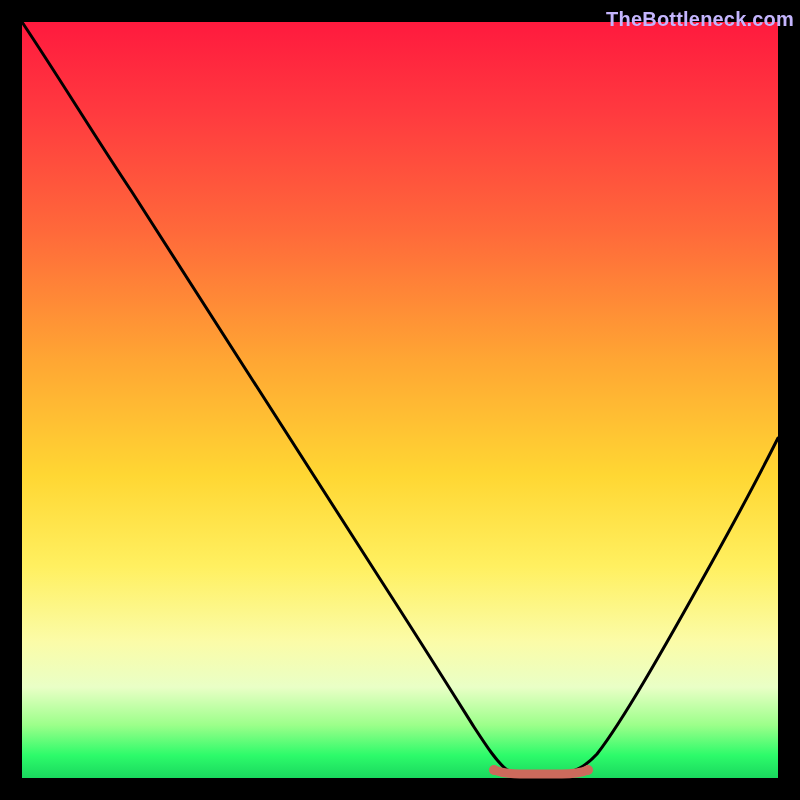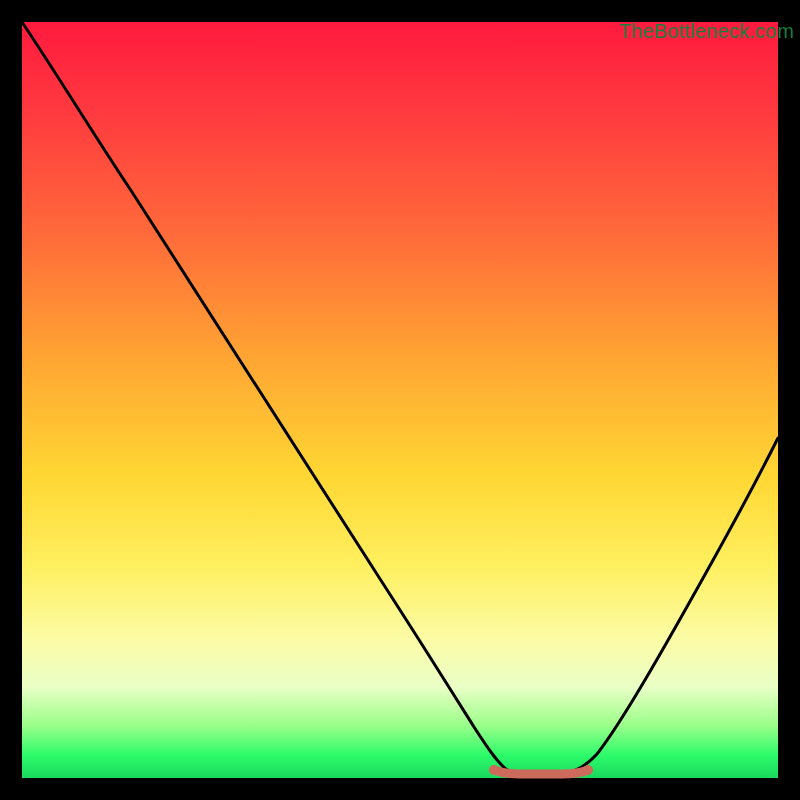--- a/index.html
+++ b/index.html
@@ -36,26 +36,26 @@
       #fff060 72%,
       #fbfca8 82%,
       #e9ffc6 88%,
       #9cff8a 93%,
       #2dfb6a 97%,
       #19d85e 100%
     );
   }
   .watermark {
     position: absolute;
-    top: 20px;
+    top: 8px;
     right: 6px;
-    color: #15803d;
+    color: #c4b5fd;
     font-size: 20px;
     letter-spacing: 0.2px;
-    font-weight: 400;
+    font-weight: 700;
     user-select: none;
   }
   svg.curve {
     position: absolute;
     left: 0;
     top: 0;
     width: 756px;
     height: 756px;
     overflow: visible;
   }

